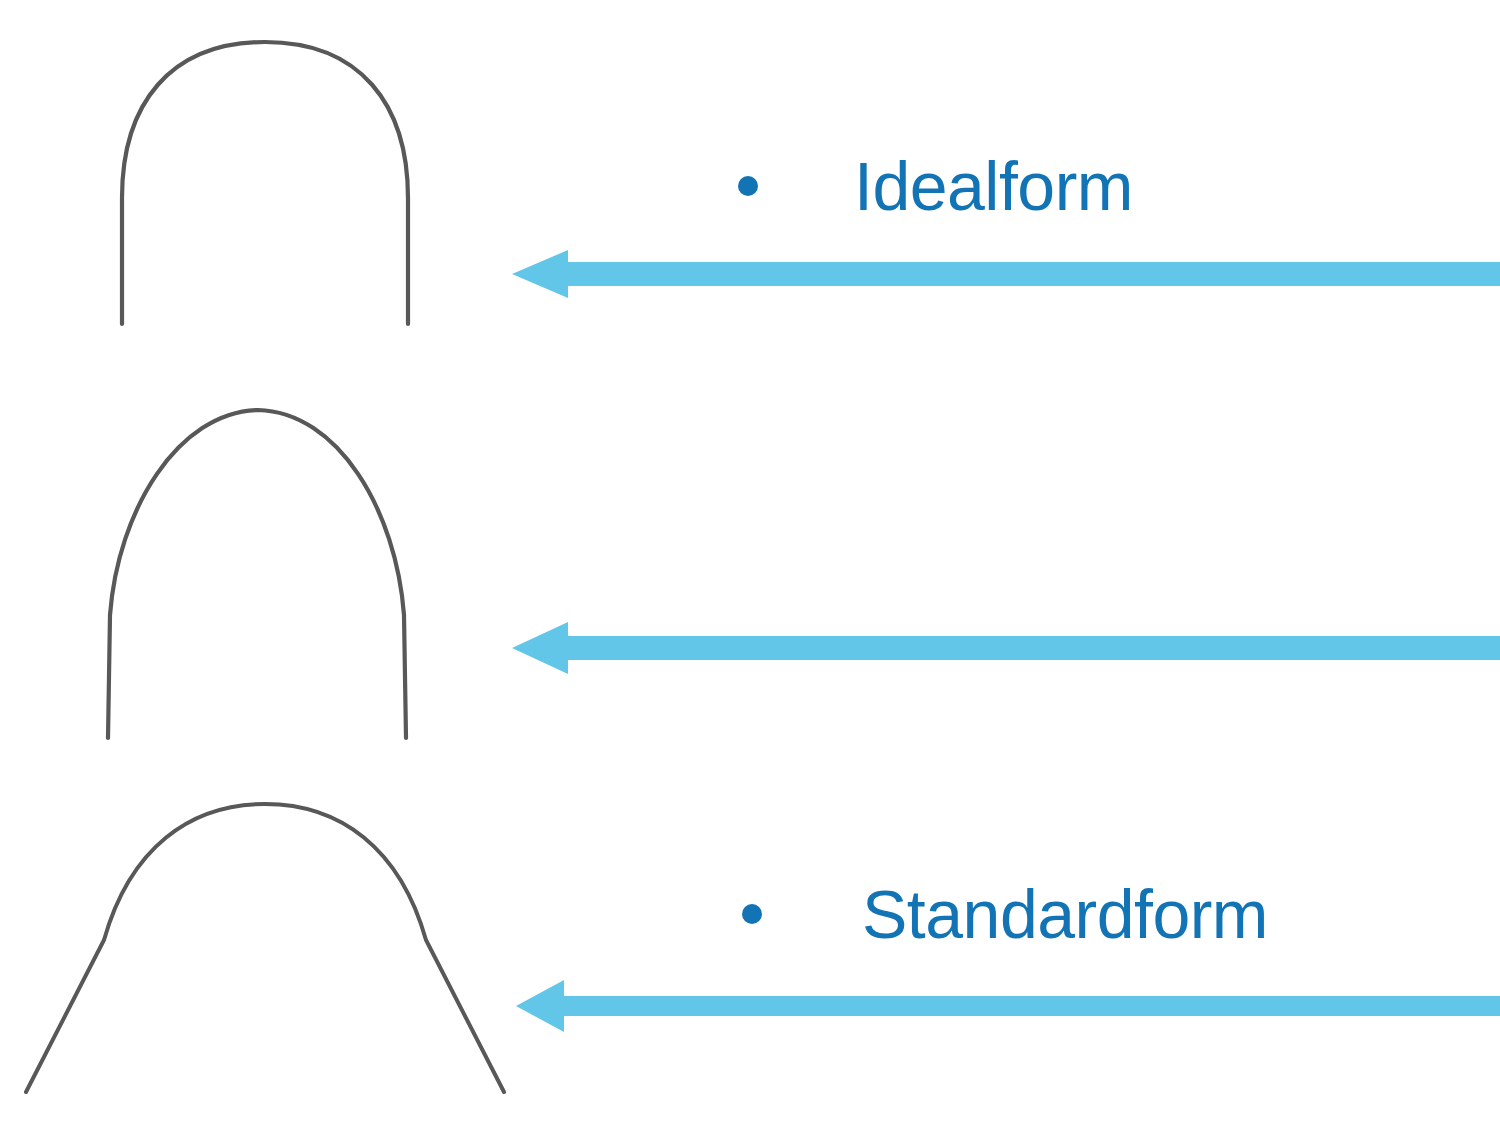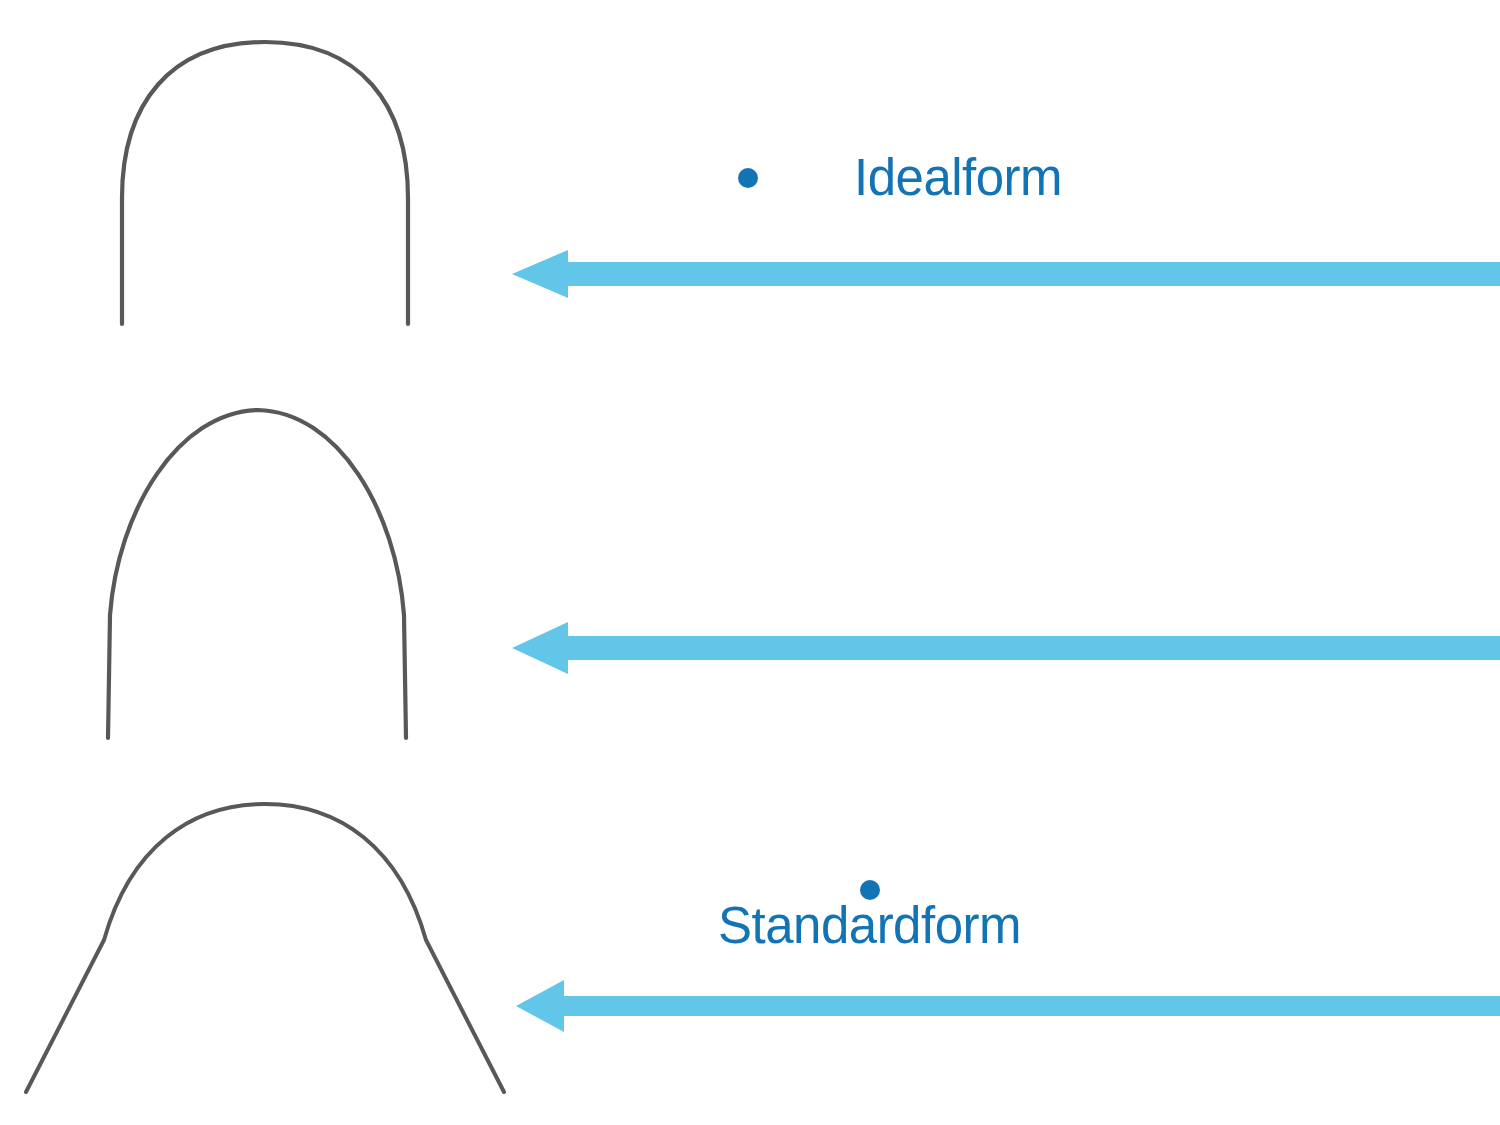--- a/index.html
+++ b/index.html
@@ -43,39 +43,39 @@
     white-space: nowrap;
   }
   .bullet-dot {
     width: 20px;
     height: 20px;
     border-radius: 50%;
     background: #1374B5;
     flex: 0 0 auto;
   }
   .bullet-label {
-    font-size: 51px;
+    font-size: 68px;
     line-height: 1;
     color: #1374B5;
     font-weight: normal;
     letter-spacing: -0.5px;
   }
   
   #arch-1 { top: 18px; height: 320px; }
   #row-1 { top: 152px; left: 738px; }
   #row-1 .bullet-gap { width: 96px; }
   #arrow-1 { left: 508px; top: 248px; width: 992px; height: 52px; }
   
   #arch-2 { top: 400px; height: 345px; }
   #row-2 { top: 520px; left: 736px; }
   #row-2 .bullet-gap { width: 100px; }
   #arrow-2 { left: 508px; top: 620px; width: 992px; height: 56px; }
   
   #arch-3 { top: 790px; height: 308px; }
-  #row-3 { top: 880px; left: 718px; flex-direction: column; }
+  #row-3 { top: 880px; left: 742px; }
   #row-3 .bullet-gap { width: 100px; }
   #arrow-3 { left: 512px; top: 978px; width: 988px; height: 56px; }
 </style>
 </head>
 <body>
 
 <div id="slide">
 
   <div class="arch-wrap" id="arch-1">
     <svg class="arch-svg" viewBox="0 0 520 320" preserveAspectRatio="xMinYMin meet" aria-hidden="true">

